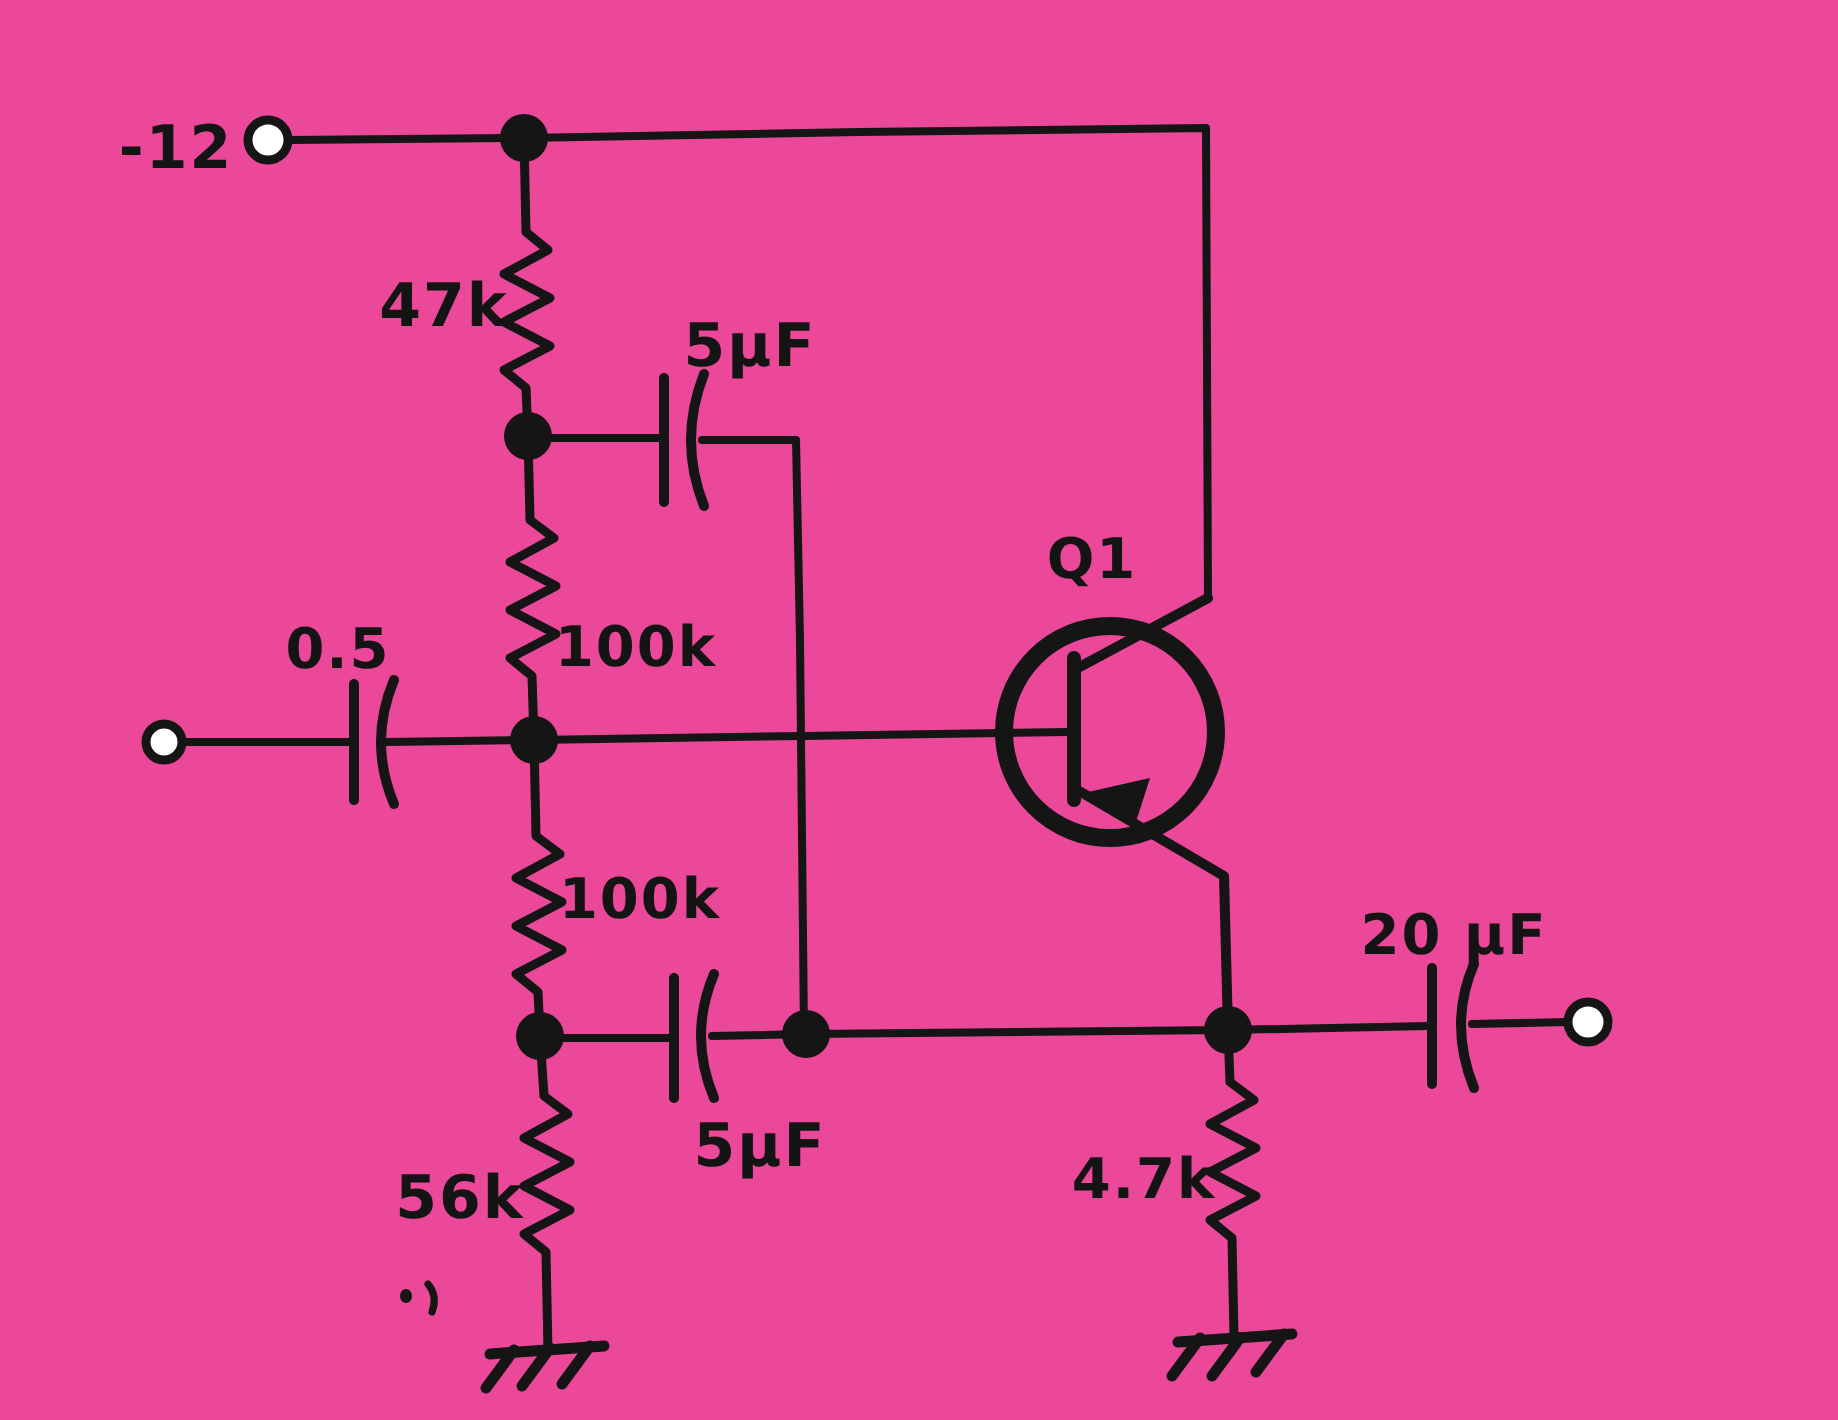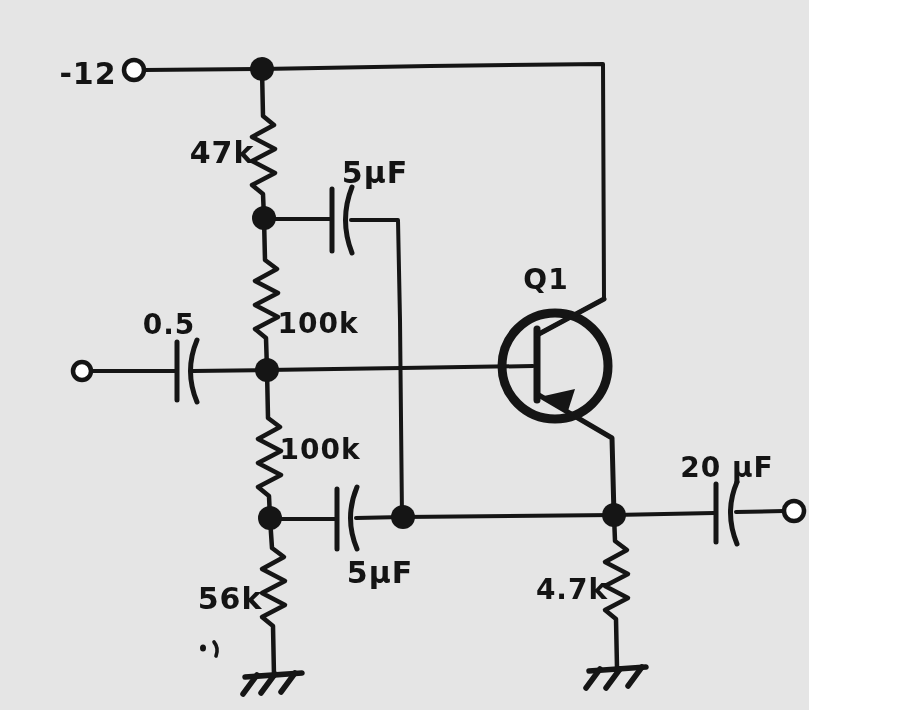--- a/index.html
+++ b/index.html
@@ -2,23 +2,23 @@
 <html><head>
 <meta charset="utf-8">
 <style>
   html, body {
     margin: 0;
     padding: 0;
     background: #ffffff;
   }
   .page {
     position: relative;
-    width: 809px;
+    width: 919px;
     height: 710px;
-    background: #e5e5e5;
+    background: #ec4899;
     overflow: hidden;
     font-family: "DejaVu Sans", sans-serif;
   }
   svg.schematic {
     position: absolute;
     top: 0;
     left: 0;
   }
   .ink-line {
     fill: none;

